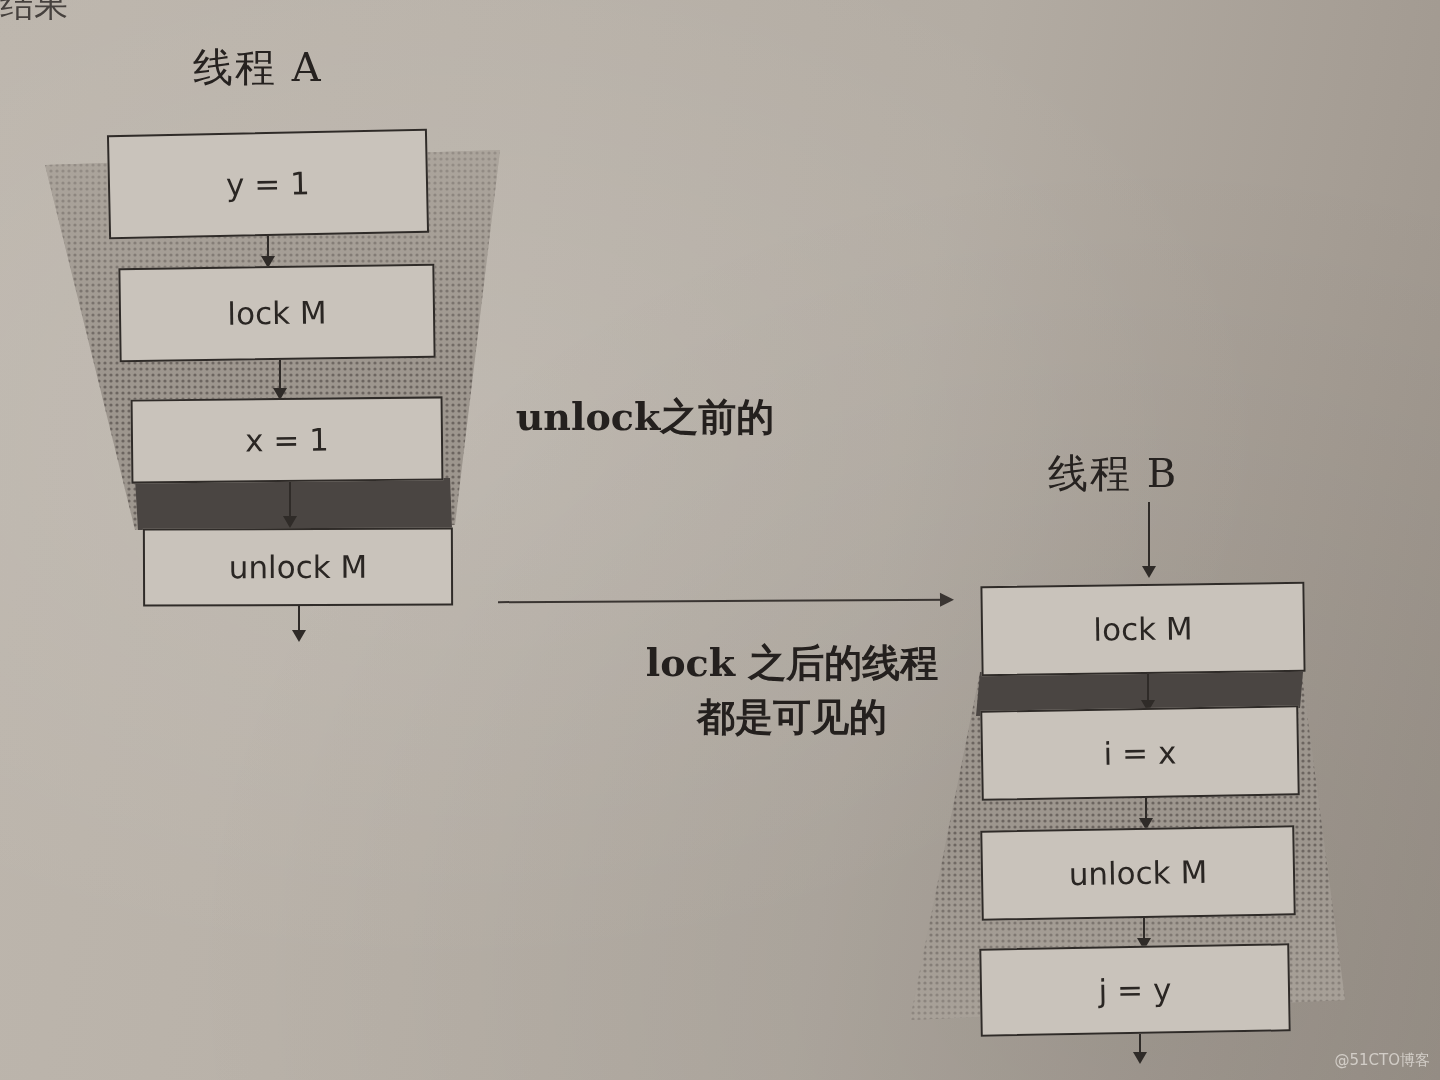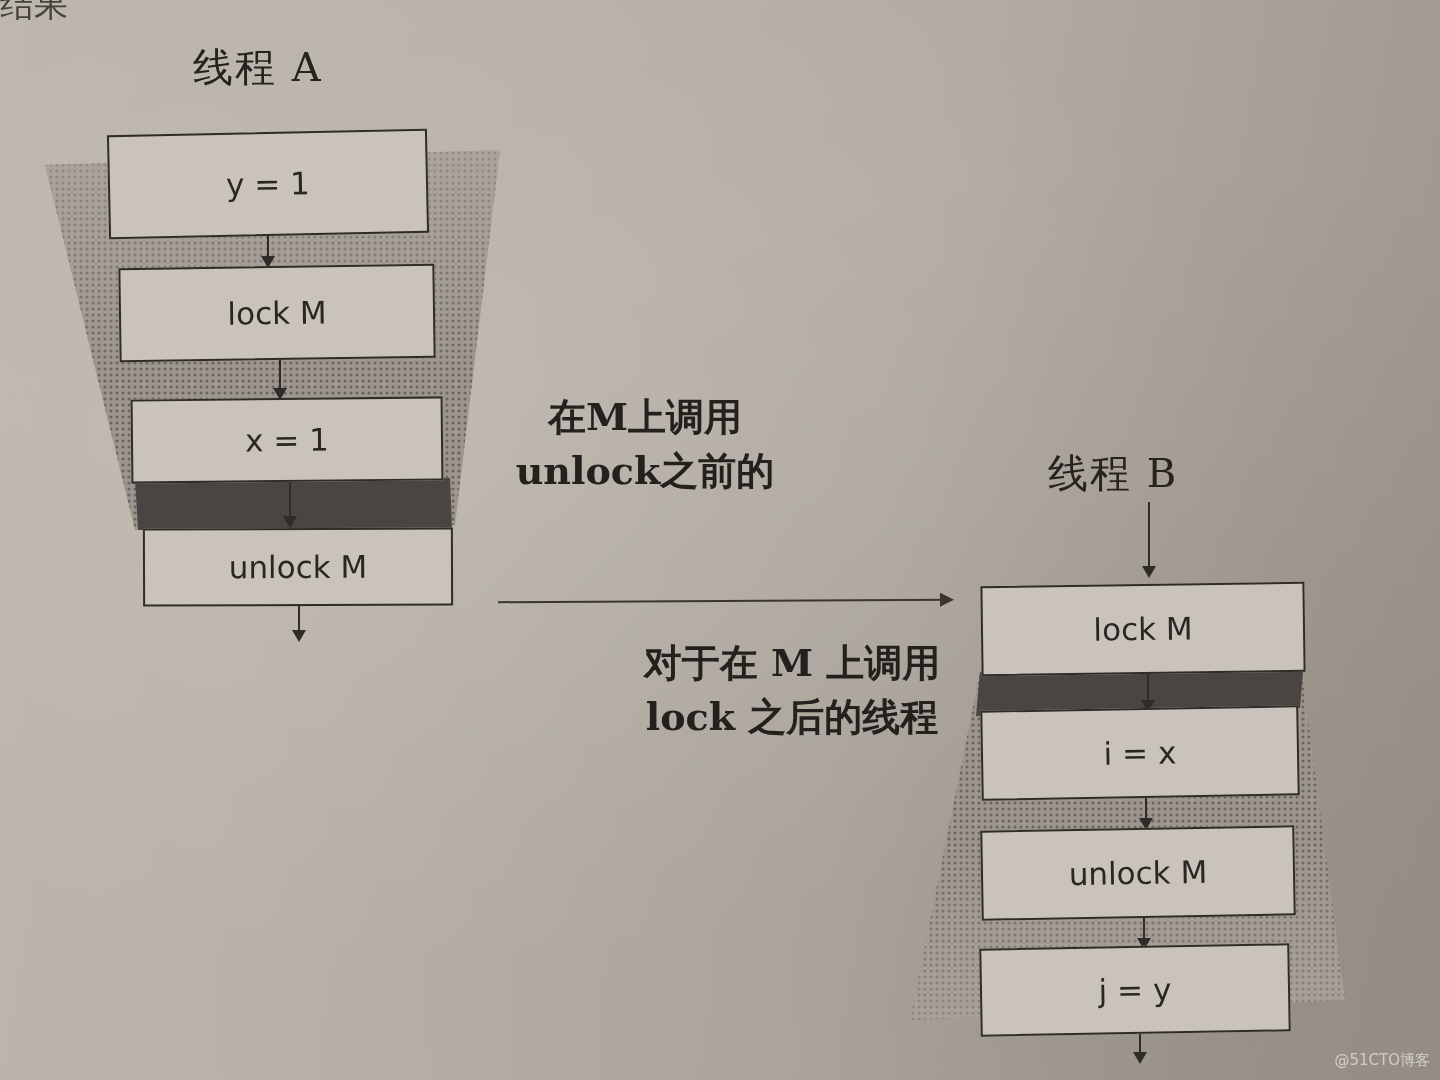--- a/index.html
+++ b/index.html
@@ -87,29 +87,28 @@
 <div class="box" style="left:119px; top:266px; width:316px; height:94px; transform:rotate(-0.8deg);">lock M</div>
 <div class="v-arrow" style="left:279px; top:360px; height:38px;"></div>
 
 <div class="box" style="left:131px; top:398px; width:312px; height:84px; transform:rotate(-0.6deg);">x = 1</div>
 <div class="v-arrow" style="left:289px; top:482px; height:44px;"></div>
 
 <div class="box" style="left:143px; top:528px; width:310px; height:78px; transform:rotate(-0.2deg);">unlock M</div>
 <div class="v-arrow" style="left:298px; top:606px; height:34px;"></div>
 
 <div class="caption" style="left:460px; top:390px; width:370px;">
-  <div>在M上调用</div>
   <div>unlock之前的</div>
 </div>
 
 <div class="h-arrow" style="left:498px; top:600px; width:452px; transform:rotate(-0.3deg);"></div>
 
 <div class="caption" style="left:612px; top:636px; width:360px;">
-  <div>对于在 M 上调用</div>
   <div>lock 之后的线程</div>
+  <div>都是可见的</div>
 </div>
 
 <div class="thread-title" style="left:1048px; top:446px;">线程 B</div>
 <div class="v-arrow" style="left:1148px; top:502px; height:74px;"></div>
 
 <svg class="funnel" style="left:880px; top:560px;" width="480" height="520">
   <defs>
     <pattern id="dotsB" width="6" height="6" patternUnits="userSpaceOnUse">
       <rect width="6" height="6" fill="#9d968e"></rect>
       <circle cx="3" cy="3" r="1.6" fill="#6c6560"></circle>

